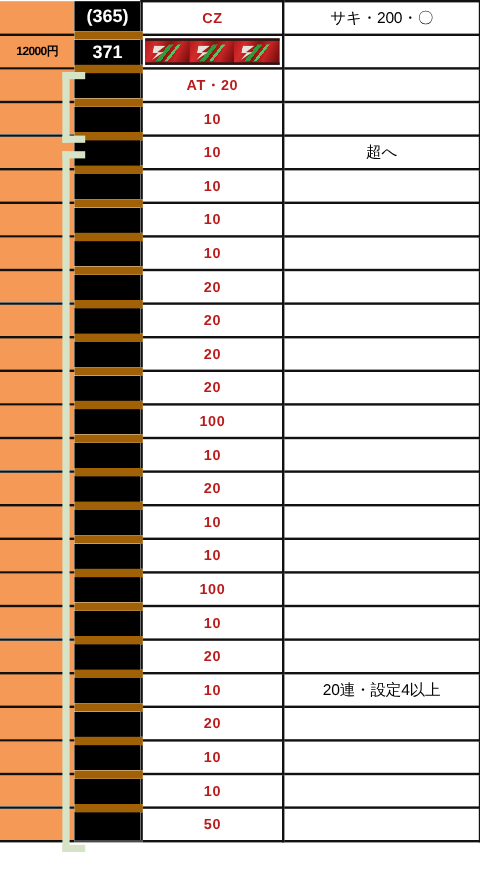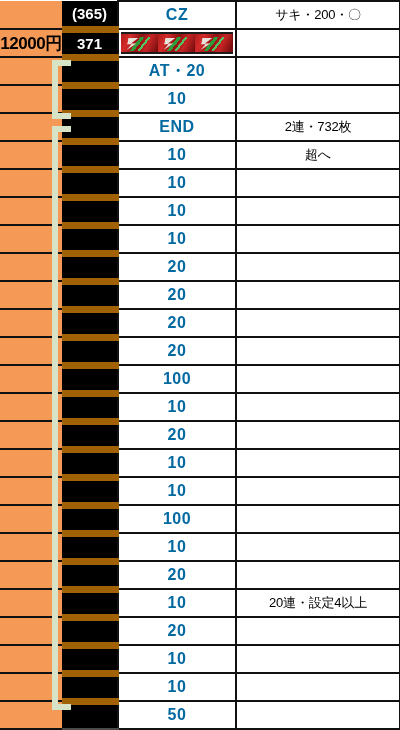--- a/index.html
+++ b/index.html
@@ -37,43 +37,43 @@
     white-space: nowrap;
   }
 
   
   .c-invest {
     width: 62px;
     background: #f59a56;
     border-top: 2px solid #111111;
     border-bottom: 2px solid #111111;
     border-right: 0;
-    font-size: 17px;
+    font-size: 10px;
     font-weight: bold;
     color: #000000;
     letter-spacing: -0.5px;
   }
   
   .c-games {
     width: 56px;
     background: #000000;
     border-top: 7px solid #a16207;
     border-bottom: 2px solid #4a4a4a;
     color: #ffffff;
     font-size: 15px;
     font-weight: bold;
   }
   
   .c-result {
     width: 118px;
     background: #ffffff;
     border: 2px solid #111111;
-    font-size: 16px;
+    font-size: 12px;
     font-weight: bold;
-    color: #0369a1;
+    color: #b91c1c;
     letter-spacing: 0.5px;
   }
   
   .c-note {
     width: 164px;
     background: #ffffff;
     border: 2px solid #111111;
     border-left: 0;
     font-size: 13px;
     font-weight: normal;
@@ -197,26 +197,20 @@
         </tr>
         <tr>
           <td class="c-invest"></td>
           <td class="c-games"></td>
           <td class="c-result">10</td>
           <td class="c-note"></td>
         </tr>
         <tr>
           <td class="c-invest"></td>
           <td class="c-games"></td>
-          <td class="c-result">END</td>
-          <td class="c-note">2連・732枚</td>
-        </tr>
-        <tr>
-          <td class="c-invest"></td>
-          <td class="c-games"></td>
           <td class="c-result">10</td>
           <td class="c-note">超へ</td>
         </tr>
         <tr>
           <td class="c-invest"></td>
           <td class="c-games"></td>
           <td class="c-result">10</td>
           <td class="c-note"></td>
         </tr>
         <tr>

